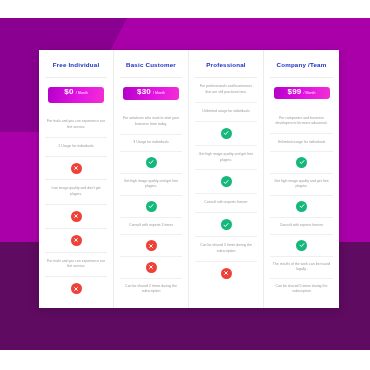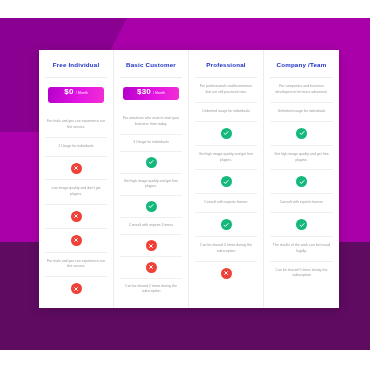--- a/index.html
+++ b/index.html
@@ -247,20 +247,24 @@
           <span class="mark no">
             <svg width="6" height="6" viewBox="0 0 12 12" aria-hidden="true">
               <path d="M3.2 3.2 L8.8 8.8 M8.8 3.2 L3.2 8.8" fill="none" stroke="#ffffff" stroke-width="1.9" stroke-linecap="round"></path>
             </svg>
           </span>
         </div>
       </div>
       <div class="col">
         <div class="plan-title">Company /Team</div>
         <div class="rule"></div>
+        <div class="price-badge">
+          <span class="price-amt">$99</span>
+          <span class="price-per">/ Month</span>
+        </div>
         <div class="cell desc">For companies and business developers to be more advanced.</div>
         <div class="cell">Unlimited usage for individuals</div>
         <div class="cell icon-cell">
           <span class="mark yes">
             <svg width="6" height="6" viewBox="0 0 12 12" aria-hidden="true">
               <path d="M2 6.3 L4.7 9 L10 3.2" fill="none" stroke="#ffffff" stroke-width="1.9" stroke-linecap="round" stroke-linejoin="round"></path>
             </svg>
           </span>
         </div>
         <div class="cell">Get high image quality and get free plugins.</div>

